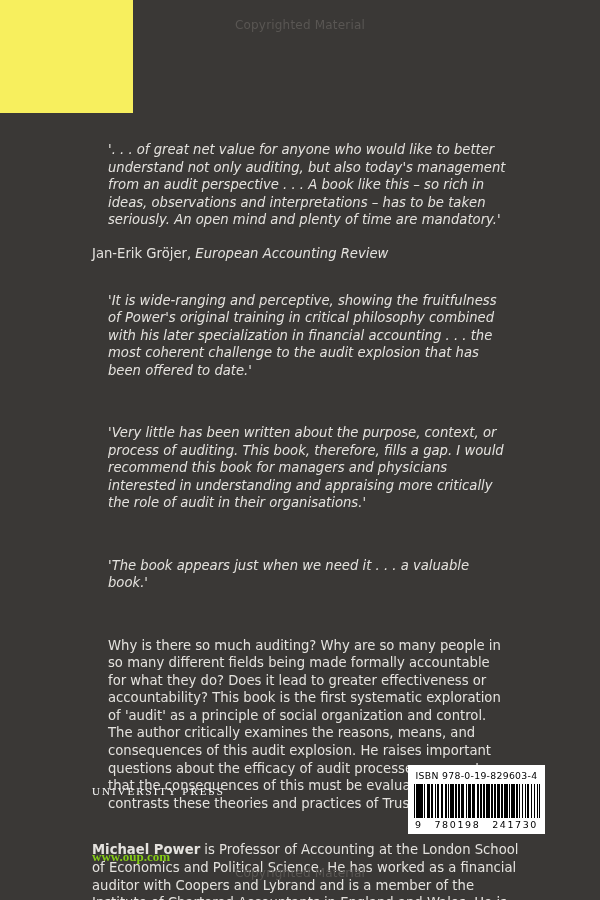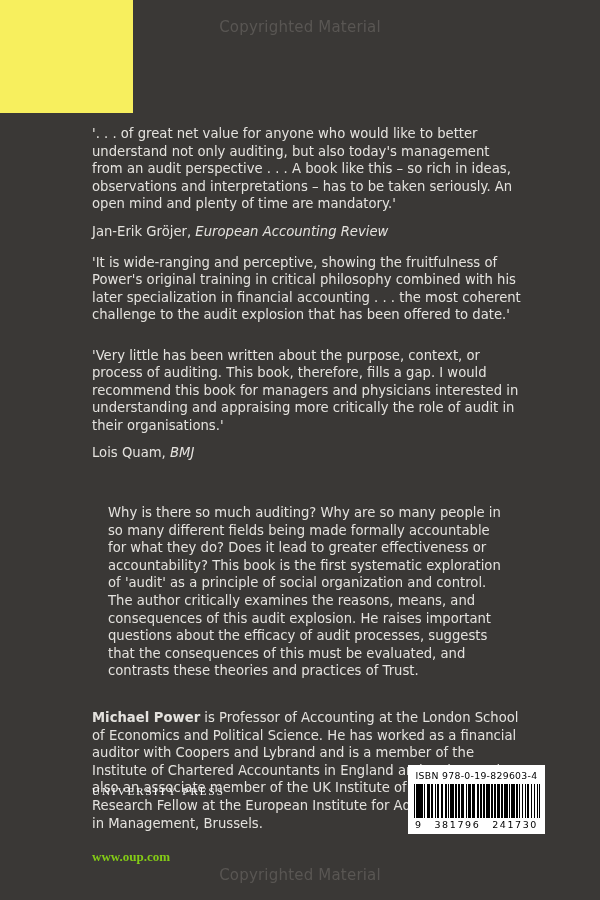--- a/index.html
+++ b/index.html
@@ -17,21 +17,21 @@
     color: #e8e6e2;
   }
 
   
   .watermark {
     position: absolute;
     left: 0;
     width: 600px;
     text-align: center;
     font-family: "DejaVu Sans", sans-serif;
-    font-size: 15px;
+    font-size: 12px;
     letter-spacing: 0.2px;
     color: #595653;
     user-select: none;
   }
   .watermark-top { top: 18px; }
   .watermark-bottom { top: 866px; }
 
   
   .yellow-block {
     position: absolute;
@@ -50,21 +50,22 @@
     width: 432px;
   }
 
   .quote {
     margin: 0 0 10px 0;
     font-size: 13.2px;
     line-height: 17.5px;
     color: #e4e2de;
   }
   .quote p {
-    margin: 0;
+    margin: 16px;
+    font-style: italic;
   }
   .attrib {
     margin: 0;
     text-align: left;
     font-size: 13.2px;
     line-height: 18px;
     color: #e4e2de;
   }
   .attrib .src {
     font-style: italic;
@@ -187,24 +188,26 @@
 
     <div class="quote">
       <p>'It is wide-ranging and perceptive, showing the fruitfulness of Power's original training in critical philosophy combined with his later specialization in financial accounting . . . the most coherent challenge to the audit explosion that has been offered to date.'</p>
     </div>
 
     <div class="block-gap"></div>
 
     <div class="quote">
       <p>'Very little has been written about the purpose, context, or process of auditing. This book, therefore, fills a gap. I would recommend this book for managers and physicians interested in understanding and appraising more critically the role of audit in their organisations.'</p>
     </div>
-    <p class="attrib"><span>Lois Quam, </span><span class="src">BMJ</span></p>
-
-    <div class="block-gap"></div>
-
+
+    <div class="block-gap"></div>
+
+    <div class="quote">
+      <p>'The book appears just when we need it . . . a valuable book.'</p>
+    </div>
 
     <div class="block-gap"></div>
 
     <p class="blurb">Why is there so much auditing? Why are so many people in so many different fields being made formally accountable for what they do? Does it lead to greater effectiveness or accountability? This book is the first systematic exploration of 'audit' as a principle of social organization and control. The author critically examines the reasons, means, and consequences of this audit explosion. He raises important questions about the efficacy of audit processes, suggests that the consequences of this must be evaluated, and contrasts these theories and practices of Trust.</p>
 
     <div class="block-gap"></div>
 
     <p class="bio"><span class="author">Michael Power</span><span> is Professor of Accounting at the London School of Economics and Political Science. He has worked as a financial auditor with Coopers and Lybrand and is a member of the Institute of Chartered Accountants in England and Wales. He is also an associate member of the UK Institute of Taxation, and a Research Fellow at the European Institute for Advanced Studies in Management, Brussels.</span></p>
 
   </div>
@@ -308,20 +311,20 @@
         <span class="w2"></span>
         <span class="g2"></span>
         <span class="w2"></span>
         <span class="g2"></span>
         <span class="w1"></span>
         <span class="g1"></span>
         <span class="w1"></span>
       </div>
     <div class="barcode-digits">
       <span>9</span>
-      <span>381796</span>
+      <span>780198</span>
       <span>241730</span>
     </div>
   </div>
 
   <div class="watermark watermark-bottom">Copyrighted Material</div>
 
 </div>
 
 </body></html>

